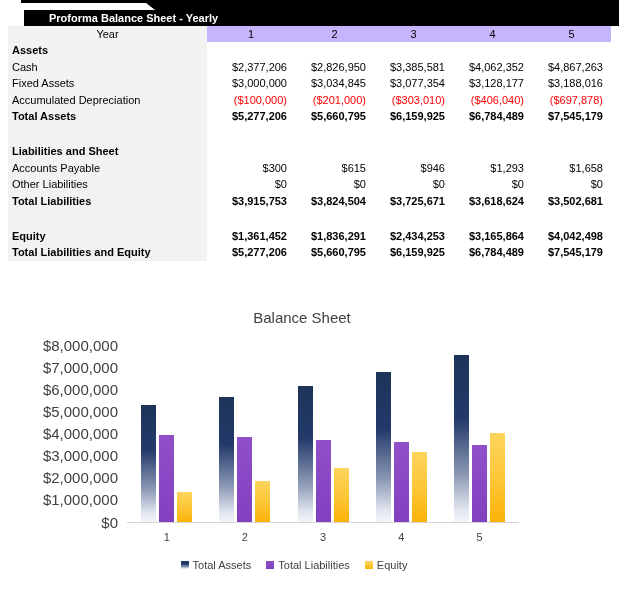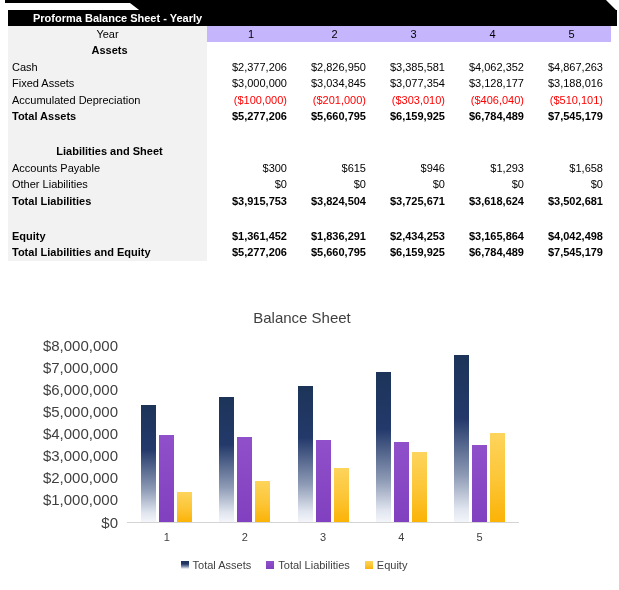--- a/index.html
+++ b/index.html
@@ -1,34 +1,34 @@
 <!DOCTYPE html>
 <html><head>
 <meta charset="utf-8">
 <style>
   html,body{margin:0;padding:0;background:#ffffff;}
   body{width:619px;height:590px;position:relative;overflow:hidden;
        font-family:"Liberation Sans","DejaVu Sans",sans-serif;}
   
-  #banner{position:absolute;left:0;top:0;width:533px;height:28px;}
+  #banner{position:absolute;left:16px;top:0;width:533px;height:28px;}
   #banner-title{position:absolute;left:33px;top:10px;height:16px;line-height:16px;
        color:#ffffff;font-size:11px;font-weight:bold;white-space:nowrap;}
   
   #sheet{position:absolute;left:8px;top:26px;width:603px;font-size:11px;color:#000;}
   .trow{display:flex;height:16.4px;line-height:16.4px;}
   .trow.blank{height:19px;}
   .c-label{width:199px;background:#f2f2f2;padding-left:4px;box-sizing:border-box;
        white-space:nowrap;overflow:hidden;}
   .c-val{width:79px;text-align:right;padding-right:8px;box-sizing:border-box;
        white-space:nowrap;}
   .c-val.first{width:88px;}
   .trow.colhead{background:#c4b5fd;}
   .trow.colhead .c-label{text-align:center;padding-left:0;}
   .trow.colhead .c-val{text-align:center;padding-right:0;}
-  .trow.section .c-label{font-weight:bold;text-align:center;}
+  .trow.section .c-label{font-weight:bold;}
   .trow.total .c-label,.trow.total .c-val{font-weight:bold;}
   .neg{color:#ff0000;}
   
   #chart{position:absolute;left:0;top:300px;width:619px;height:290px;}
   #chart-title{position:absolute;left:0;top:9px;width:588px;text-align:center;
        font-size:15px;color:#3f3f3f;padding-left:8px;}
   #plot{position:absolute;left:127px;top:45px;width:392px;height:177px;
        border-bottom:1px solid #d4d4d4;}
   .bar{position:absolute;bottom:0;width:15px;}
   .ytick{position:absolute;left:0;width:118px;text-align:right;font-size:15px;
@@ -83,21 +83,21 @@
       <div class="c-val">$3,077,354</div>
       <div class="c-val">$3,128,177</div>
       <div class="c-val">$3,188,016</div>
     </div>
     <div class="trow data">
       <div class="c-label">Accumulated Depreciation</div>
       <div class="c-val first neg">($100,000)</div>
       <div class="c-val neg">($201,000)</div>
       <div class="c-val neg">($303,010)</div>
       <div class="c-val neg">($406,040)</div>
-      <div class="c-val neg">($510,101)</div>
+      <div class="c-val neg">($697,878)</div>
     </div>
     <div class="trow total">
       <div class="c-label">Total Assets</div>
       <div class="c-val first">$5,277,206</div>
       <div class="c-val">$5,660,795</div>
       <div class="c-val">$6,159,925</div>
       <div class="c-val">$6,784,489</div>
       <div class="c-val">$7,545,179</div>
     </div>
     <div class="trow blank">

